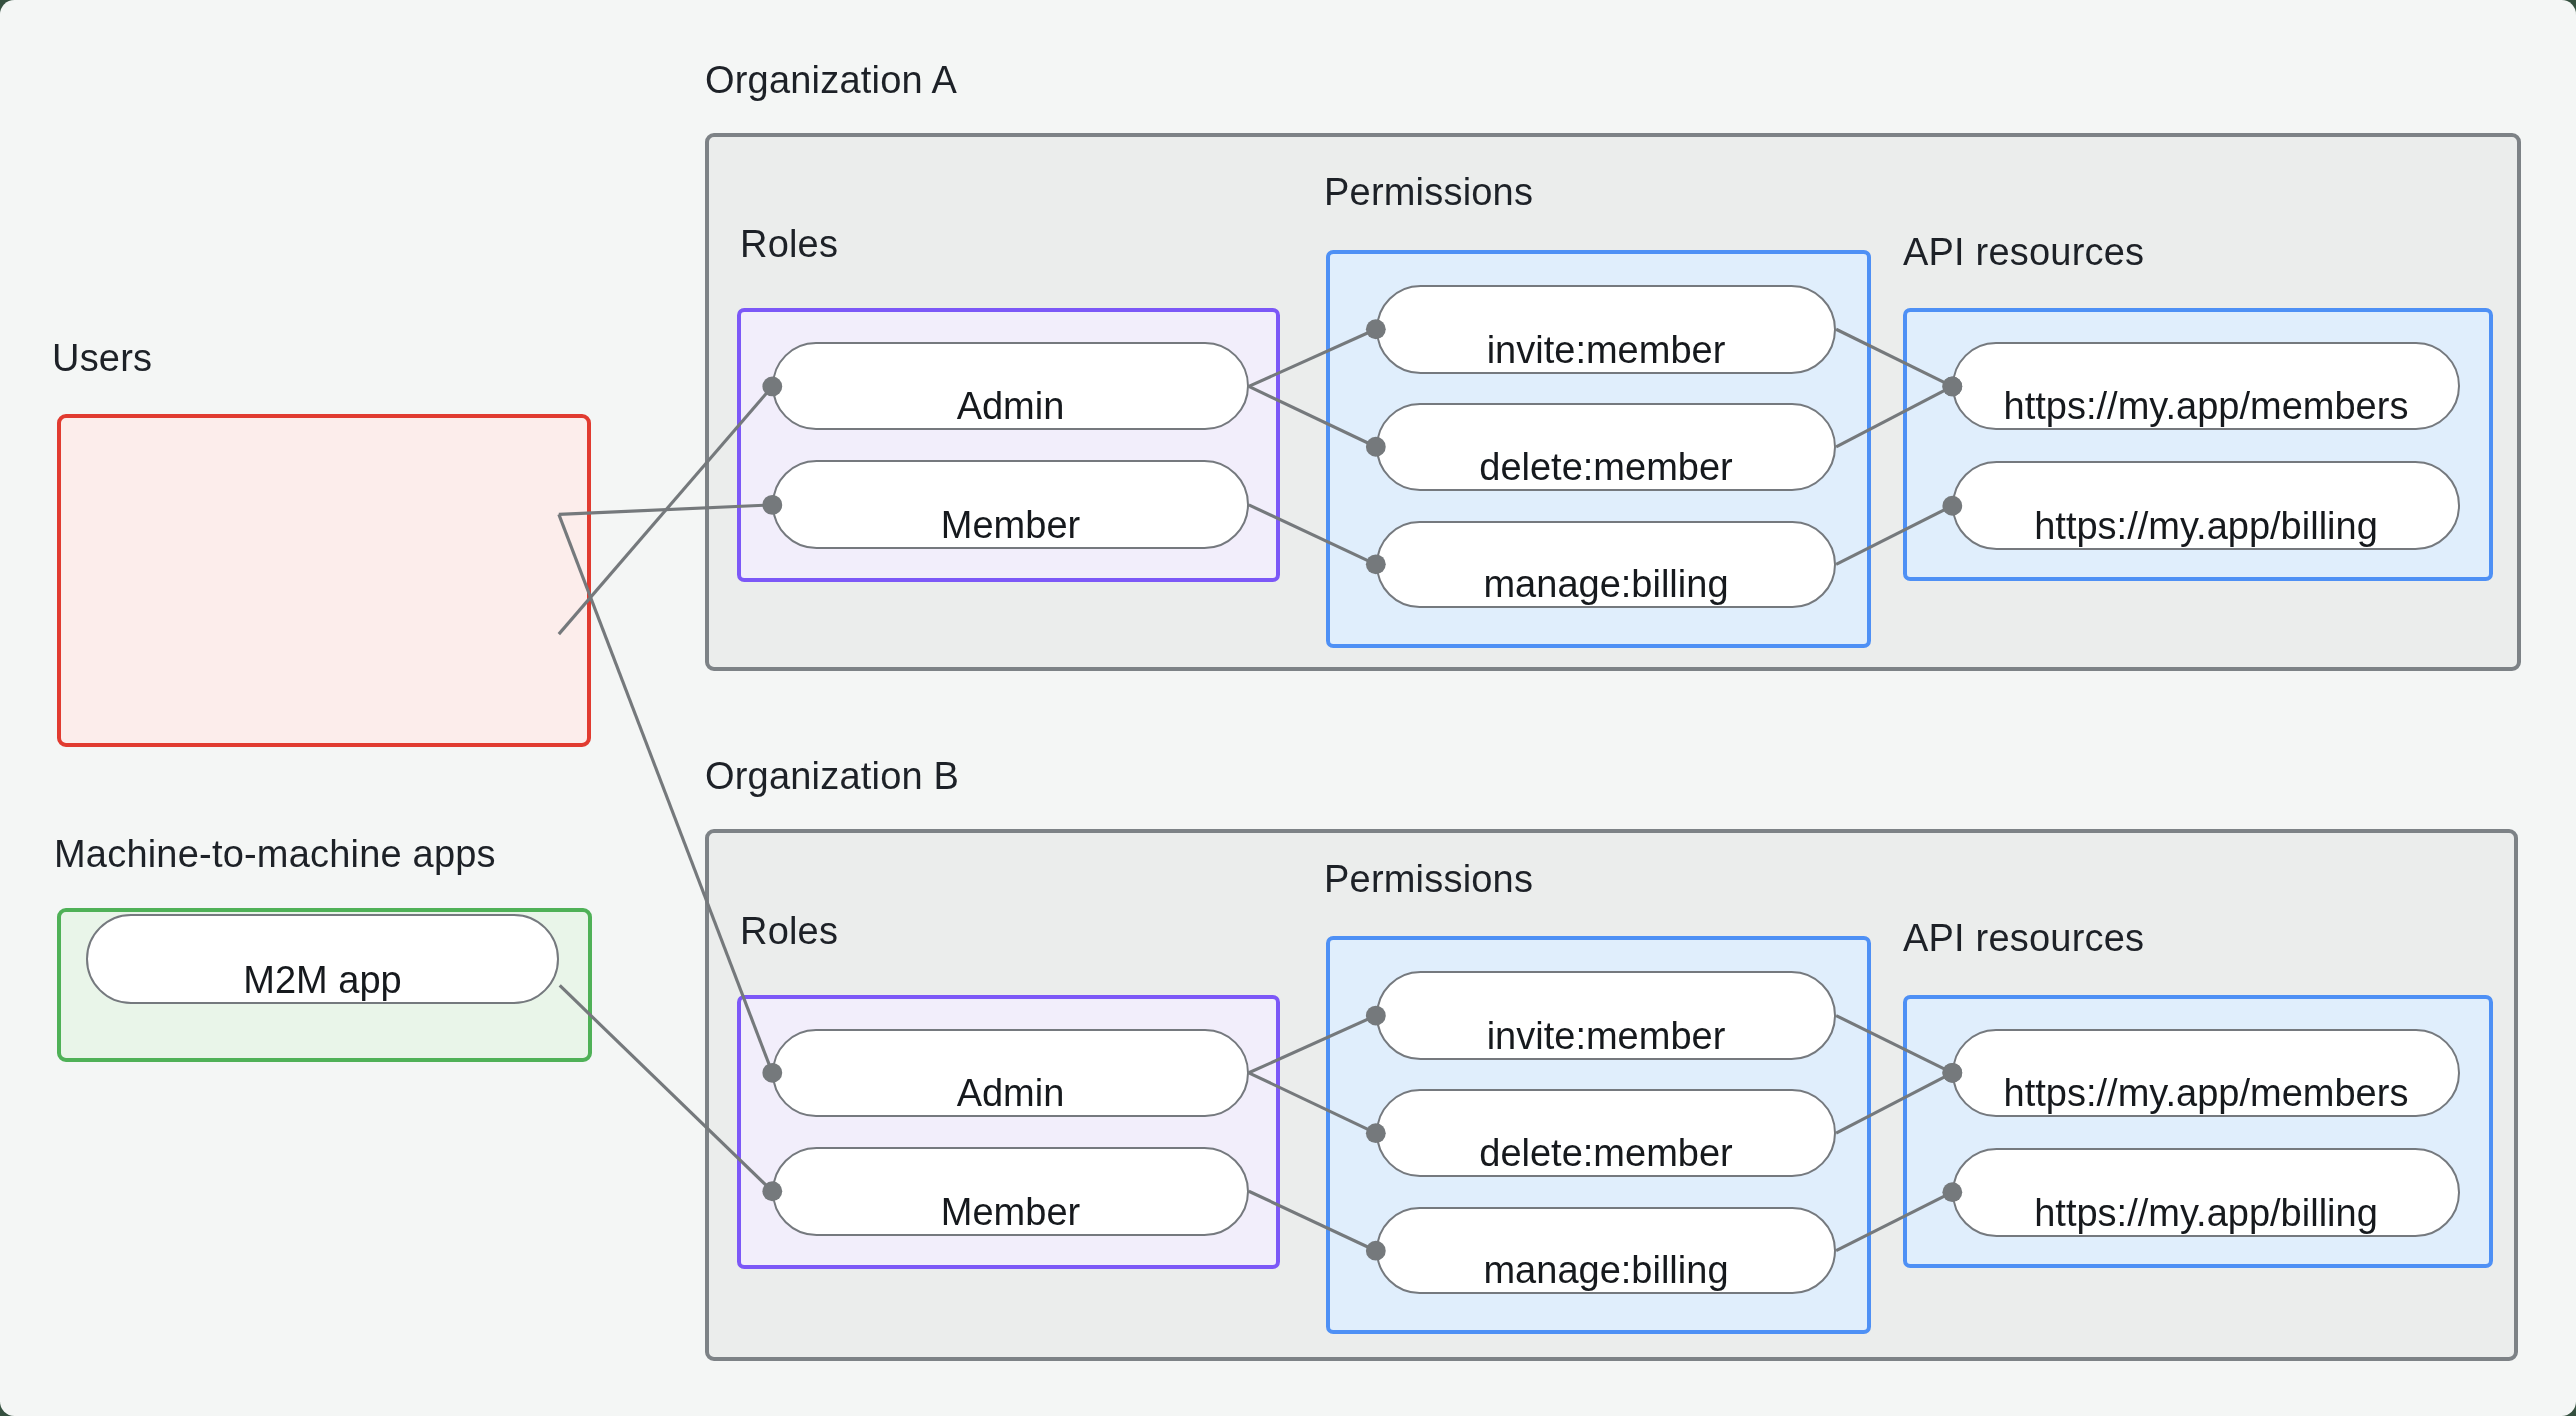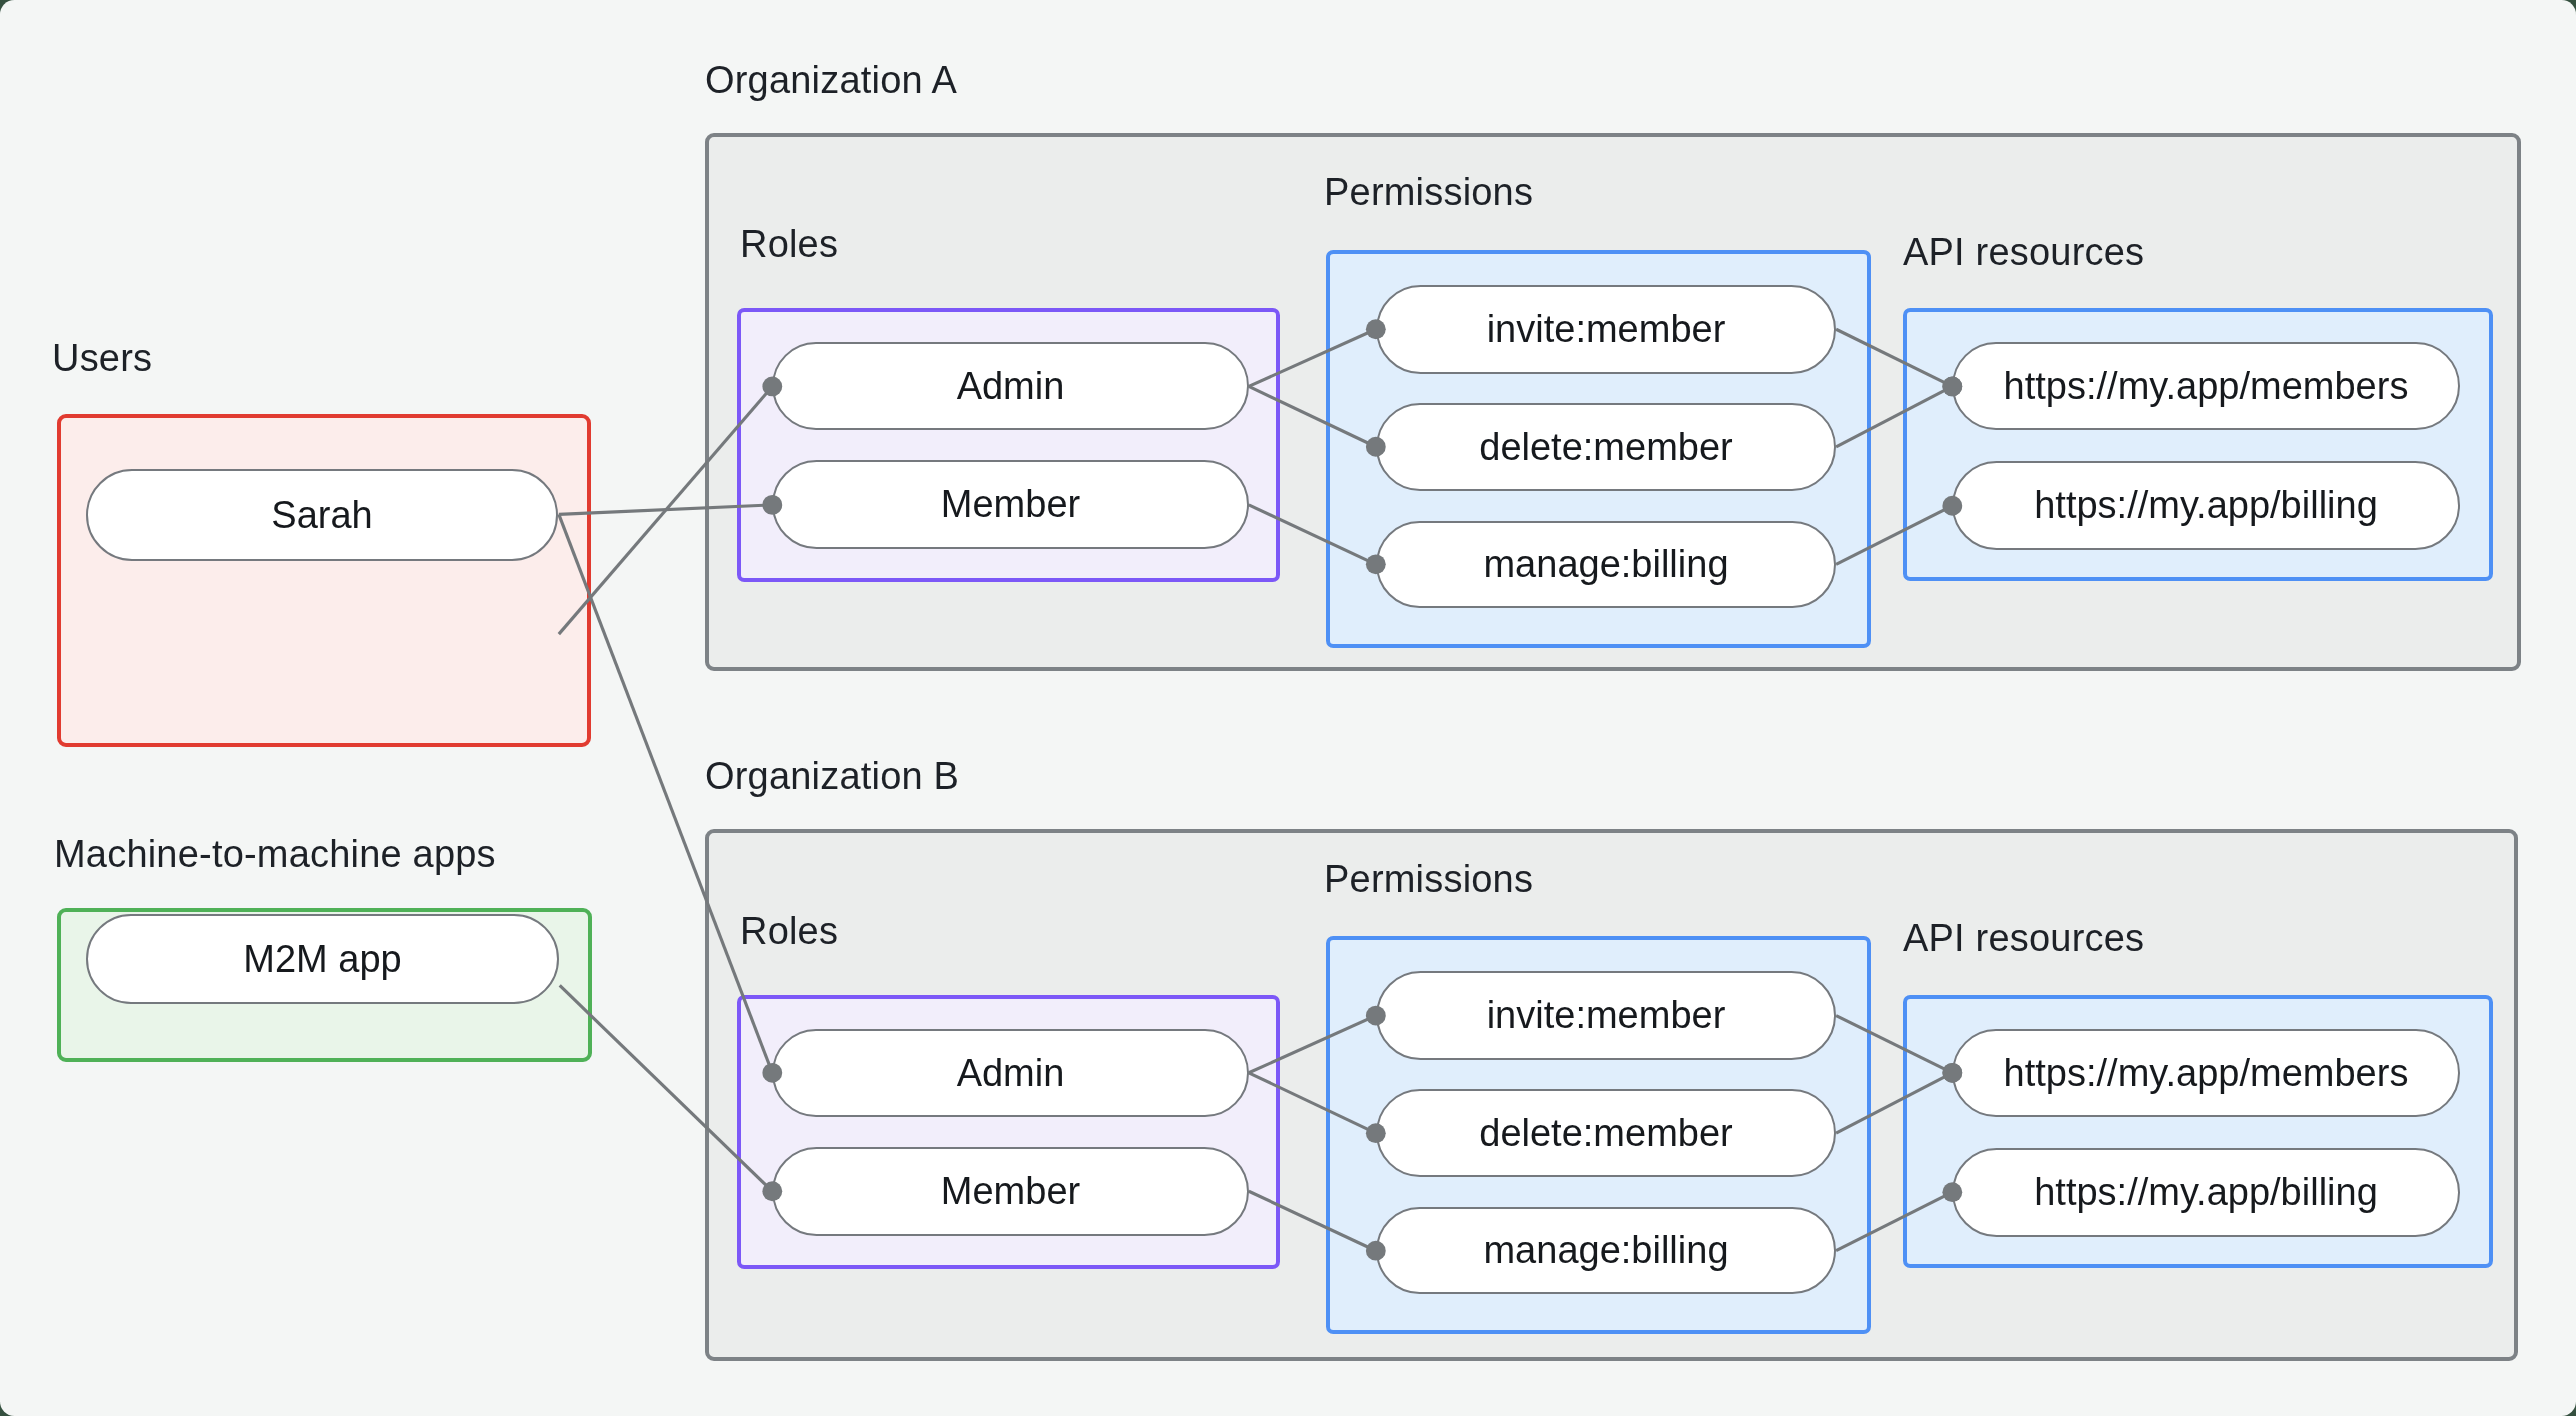--- a/index.html
+++ b/index.html
@@ -22,35 +22,32 @@
   .users-box{left:57px;top:414px;width:534px;height:333px;background:#fcedeb;border:4.5px solid #e13b30;}
   .m2m-box{left:57px;top:908px;width:535px;height:154px;background:#e9f5e9;border:4.5px solid #4fb157;}
   .org-box{background:#ebedec;border:4.5px solid #7d8286;}
   .org-a{left:705px;top:133px;width:1816px;height:538px;}
   .org-b{left:705px;top:829px;width:1813px;height:532px;}
   .roles-box{background:#f2eefb;border:4.5px solid #7c58f7;border-radius:7.2px;}
   .perms-box,.api-box{background:#e0eefc;border:4.5px solid #4e90f5;border-radius:7.2px;}
   .pill{
     position:absolute;box-sizing:border-box;
     background:#ffffff;border:2.7px solid #75797e;border-radius:900px;
-    display:flex;align-items:center;justify-content:center;
+    display:flex;align-items:flex-end;justify-content:center;
     font-size:38px;color:#16191d;white-space:nowrap;
   }
   #edges-svg{position:absolute;left:0;top:0;width:2576px;height:1416px;pointer-events:none;}
 </style>
 </head>
 <body>
 
 <div class="canvas" id="canvas">
 
   <div class="glabel" style="left:52px;top:337px">Users</div>
   <div class="gbox users-box"></div>
-  <div class="pill" style="left:86px;top:469px;width:472px;height:92px">
-    <span>Sarah</span>
-  </div>
 
   <div class="glabel" style="left:54px;top:833px">Machine-to-machine apps</div>
   <div class="gbox m2m-box"></div>
   <div class="pill" style="left:86px;top:914px;width:473px;height:90px">
     <span>M2M app</span>
   </div>
 
   <div class="glabel" style="left:705px;top:59px">Organization A</div>
   <div class="gbox org-box org-a"></div>
 

